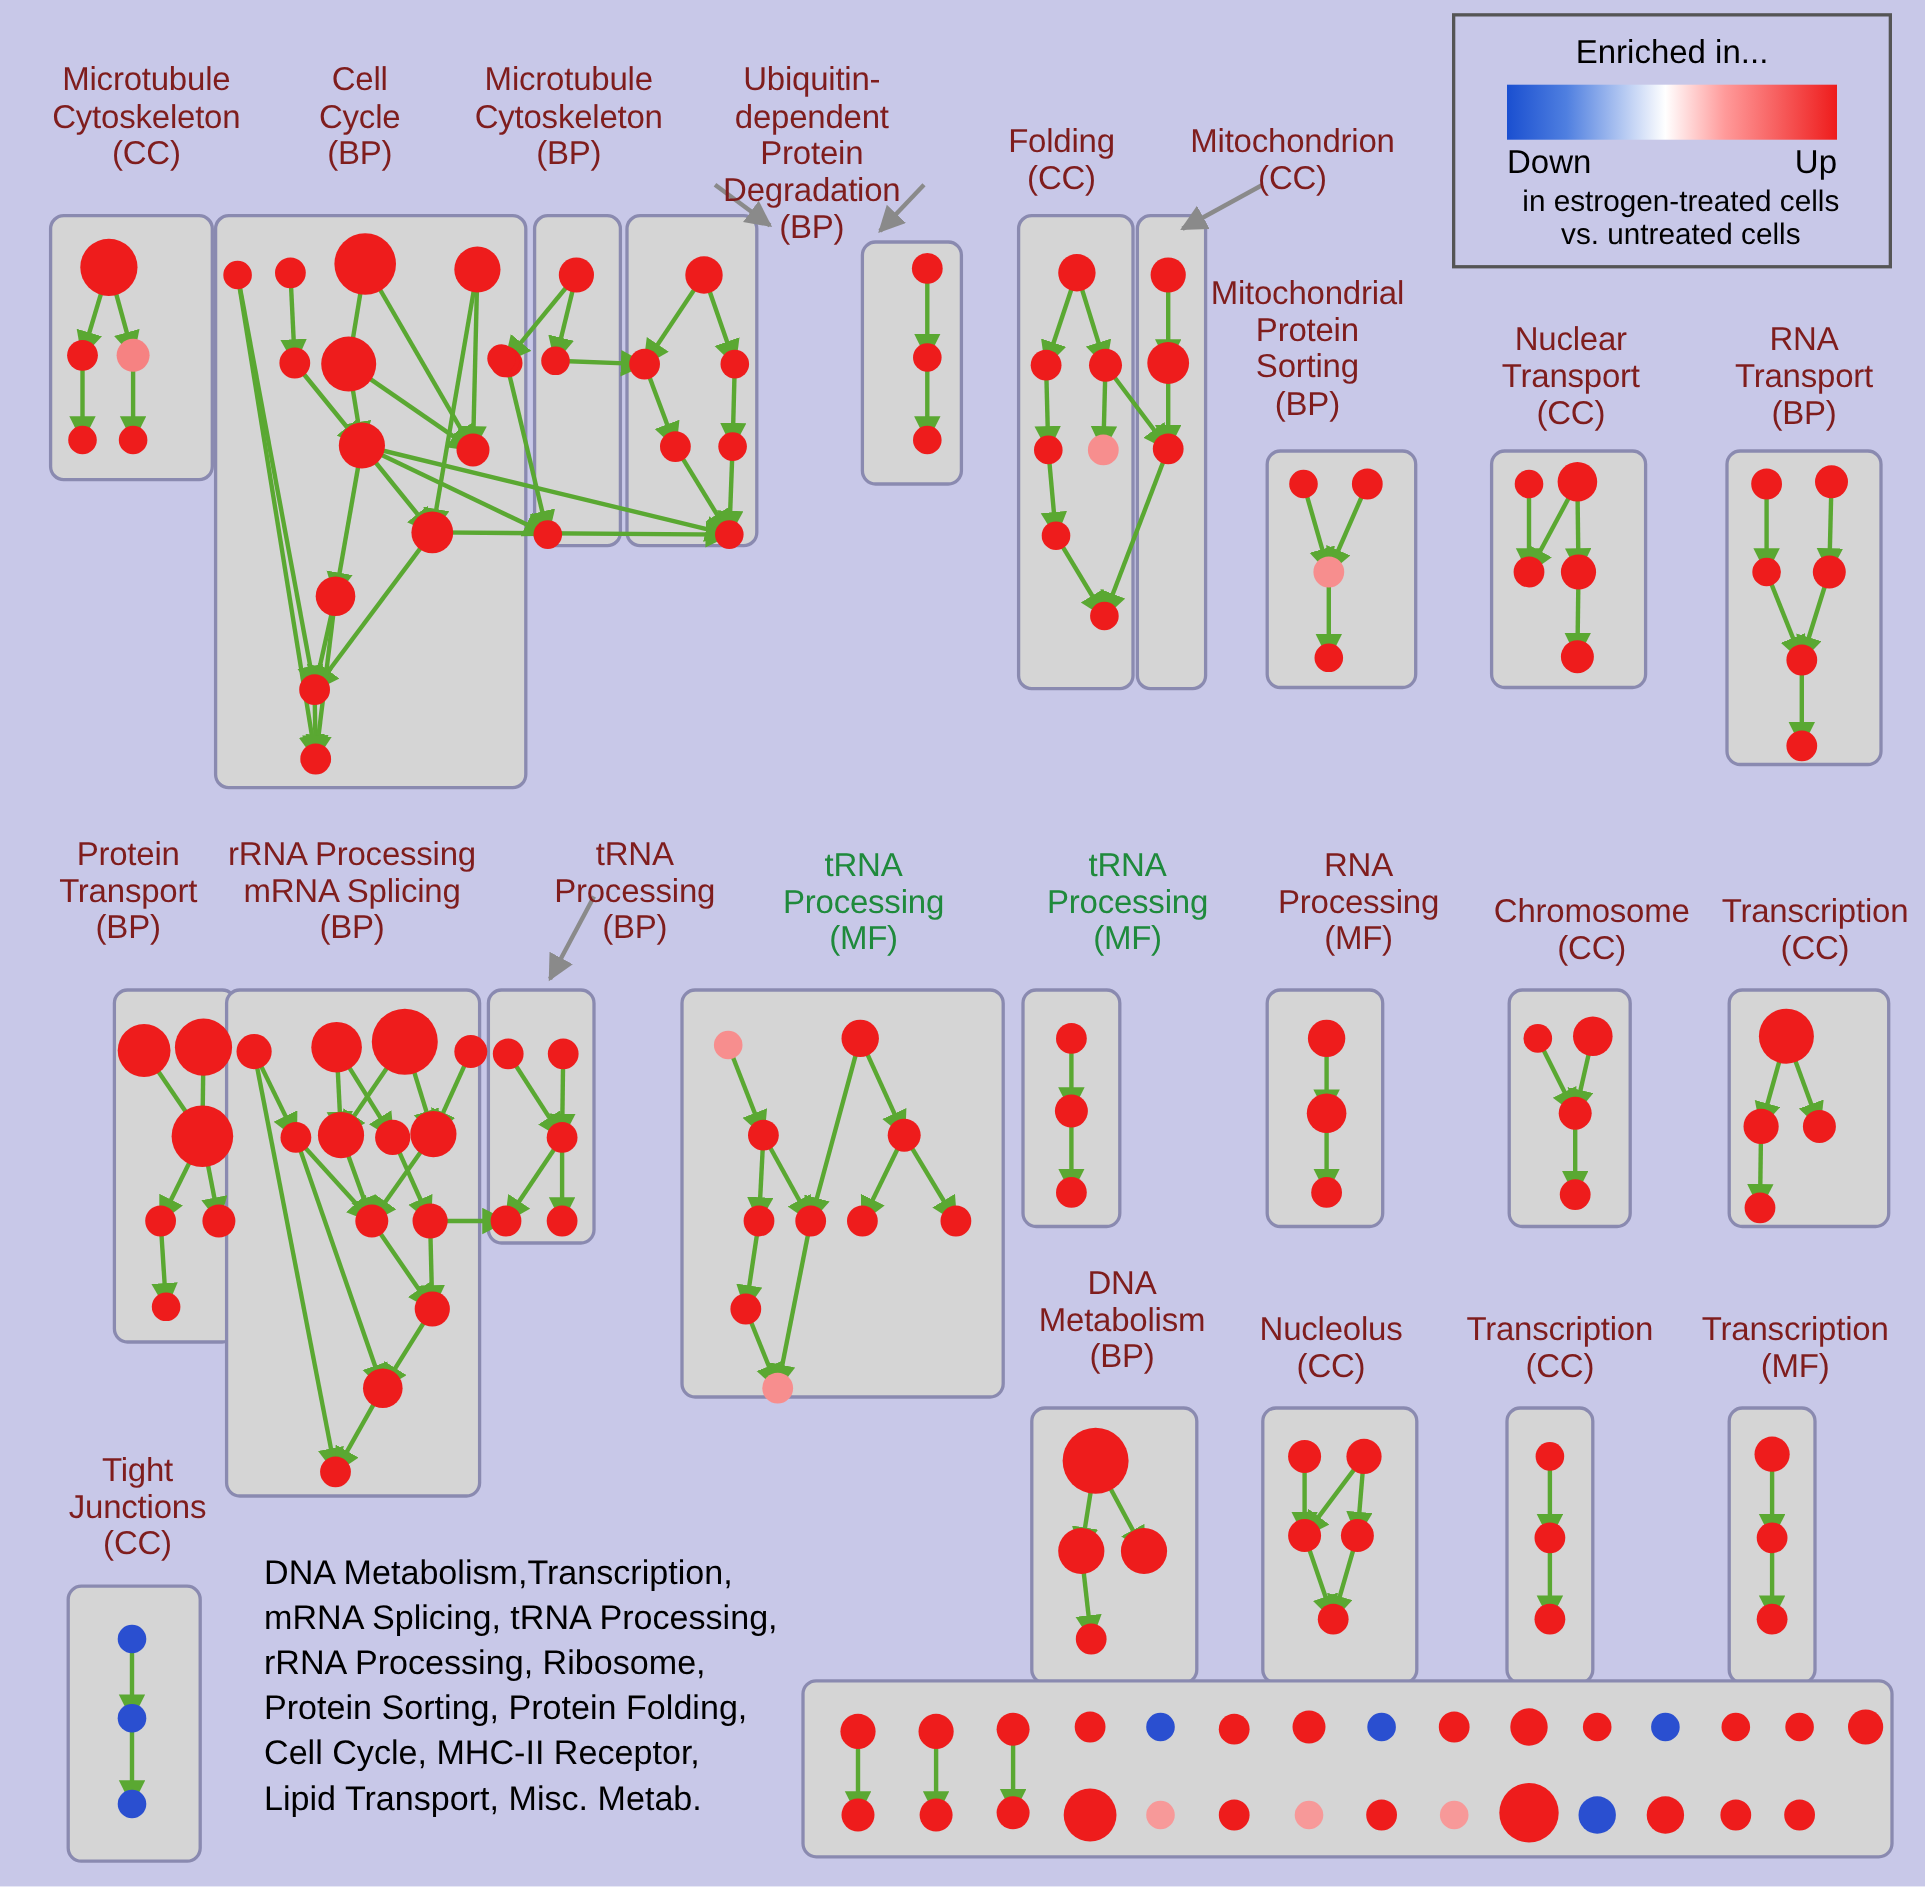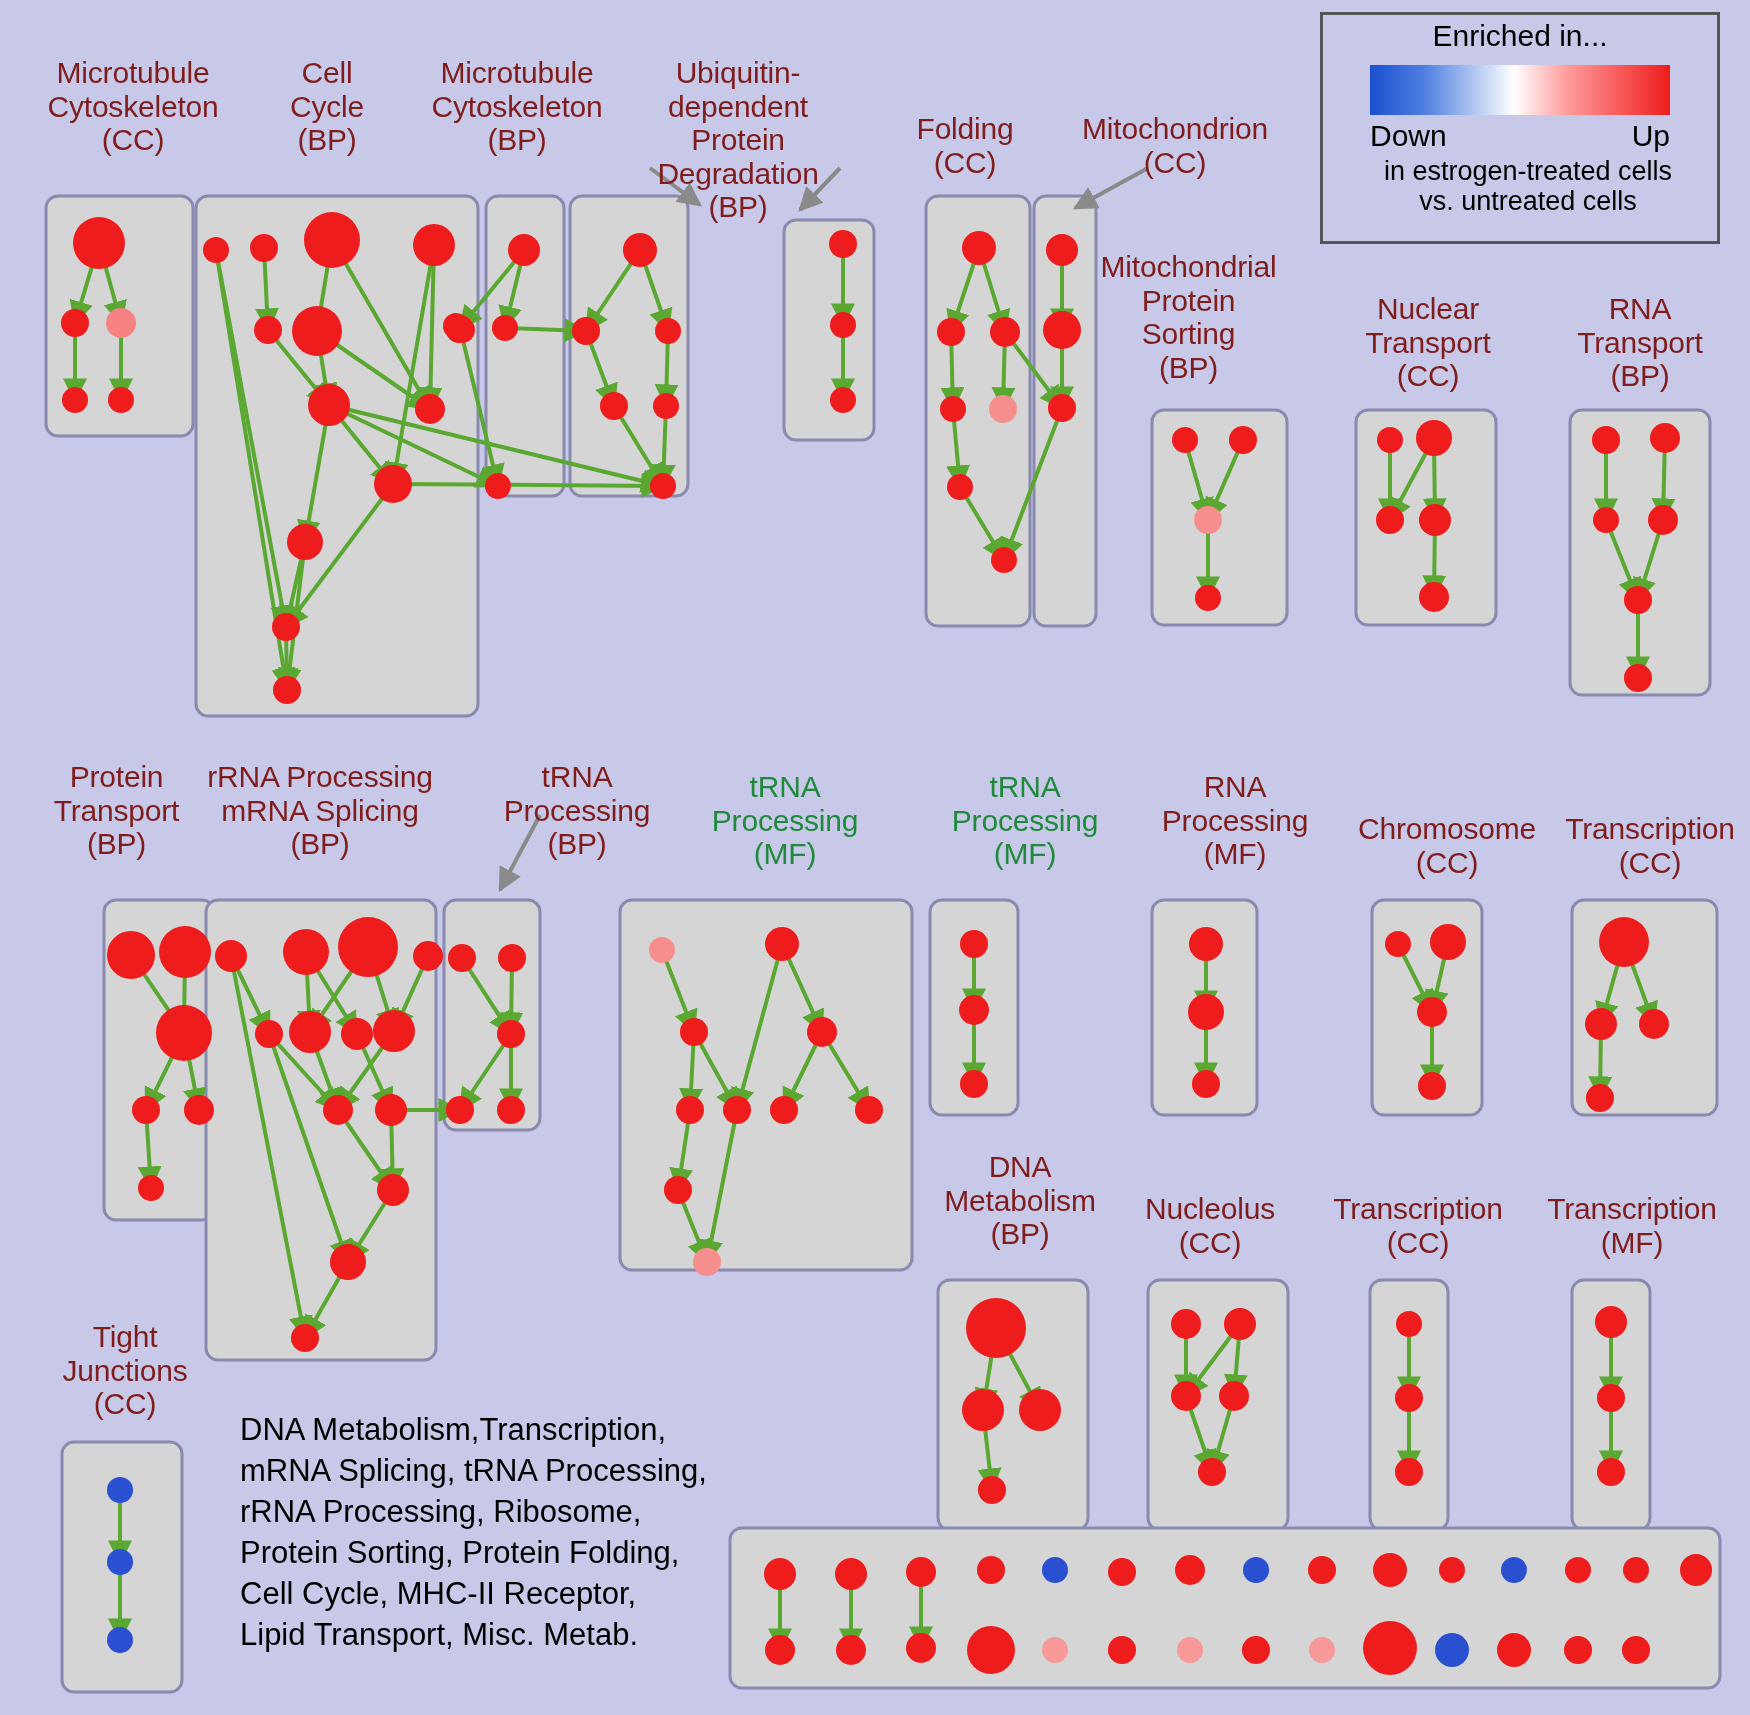--- a/index.html
+++ b/index.html
@@ -41,21 +41,21 @@
   .legend {
     position: absolute;
     background: #c8c8e8;
     border: 3px solid #555555;
     box-sizing: border-box;
     text-align: center;
   }
   .legend-title {
     font-size: 30px;
     color: #000;
-    margin-top: 4px;
+    margin-top: 16px;
   }
   .legend-bar {
     width: 300px;
     height: 50px;
     margin: 12px auto 4px auto;
     background: linear-gradient(to right, #1a4fd0 0%, #4f7fe0 18%, #ffffff 48%, #ff9a9a 66%, #ee1c1c 100%);
   }
   .legend-ends {
     display: flex;
     justify-content: space-between;

